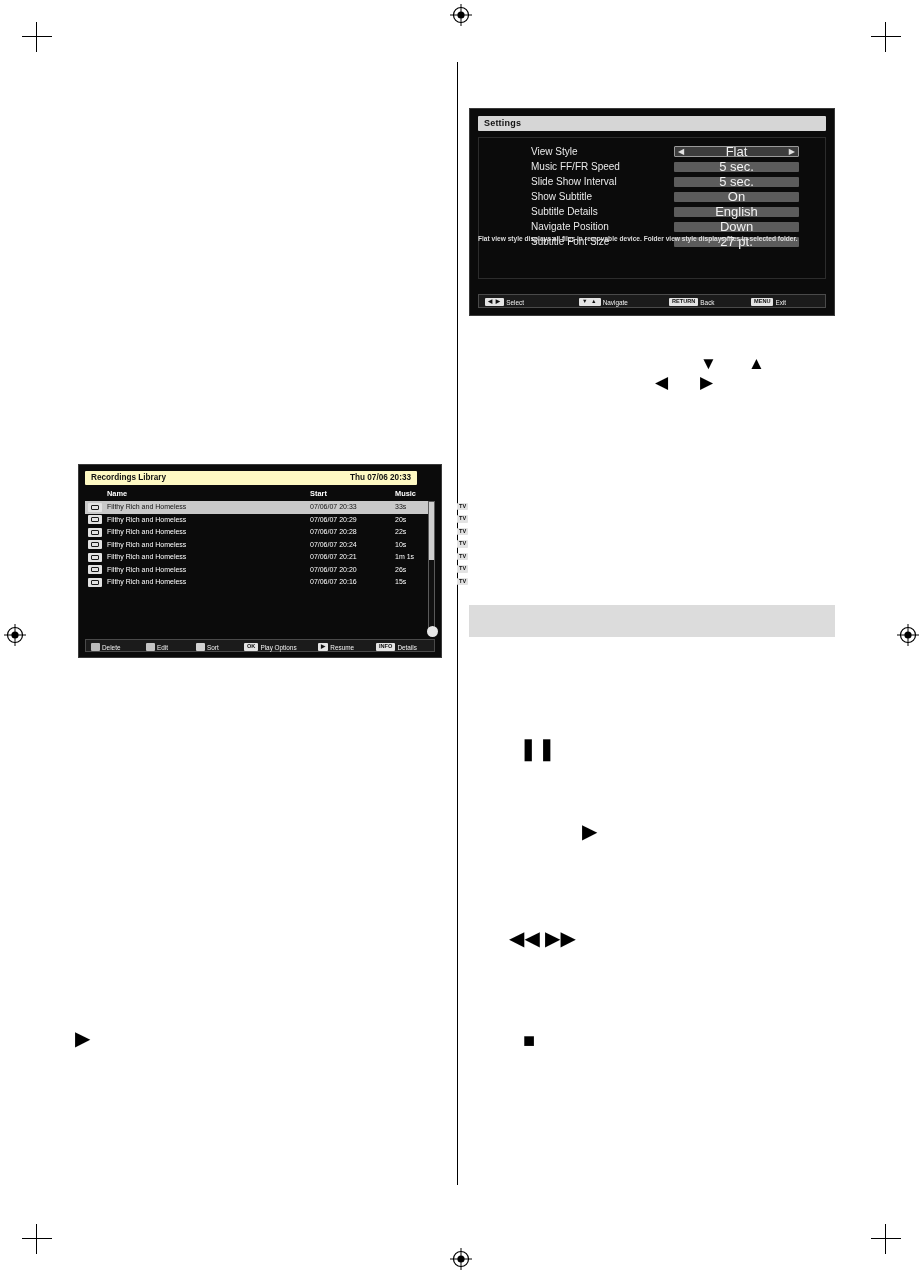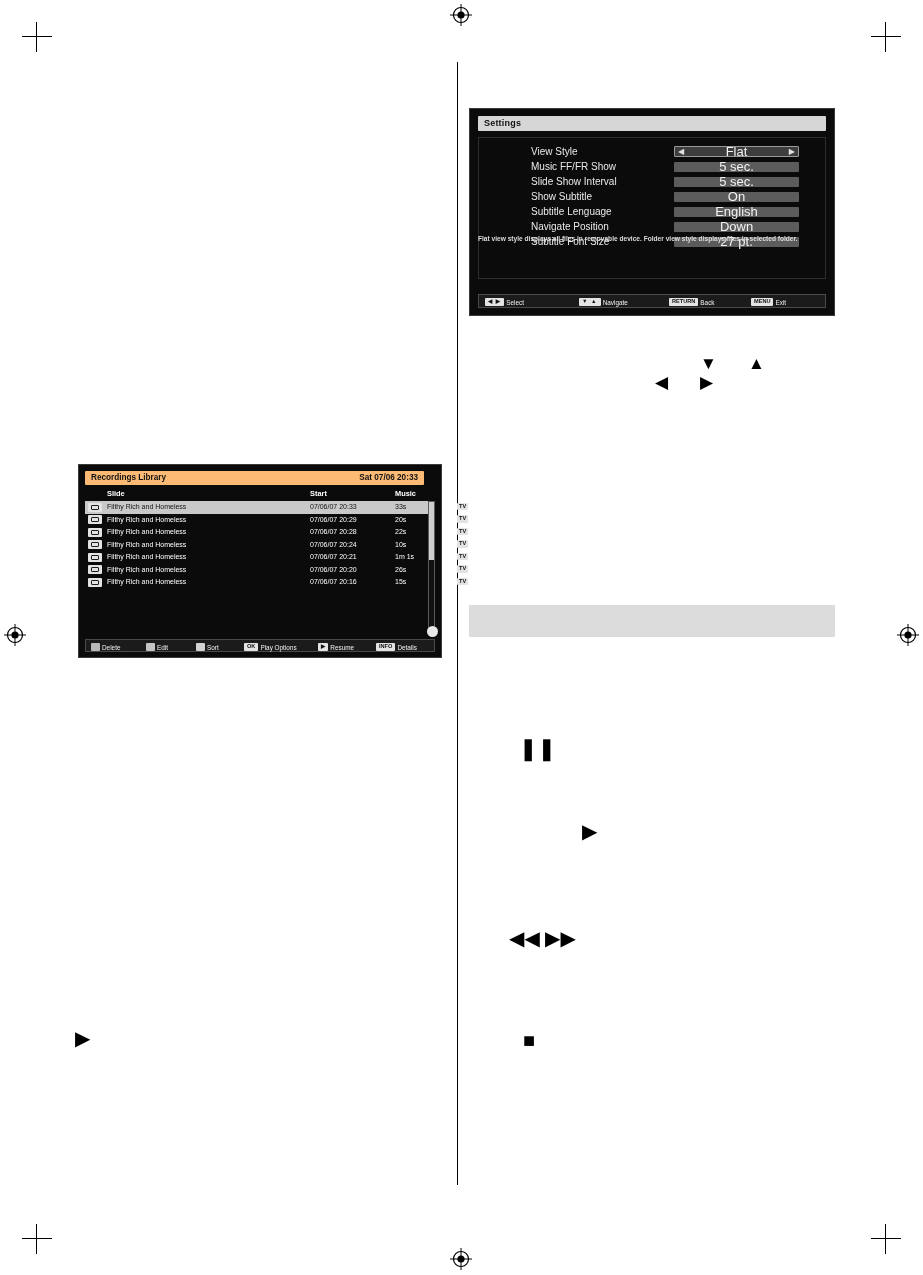--- a/index.html
+++ b/index.html
@@ -180,23 +180,23 @@
     left: 78px;
     top: 464px;
     width: 364px;
     height: 194px;
     background: #0b0b0b;
   }
   .rec-titlebar {
     position: absolute;
     left: 6px;
     top: 6px;
-    right: 17px;
+    right: 24px;
     height: 14px;
-    background: #fdba74;
+    background: #fef9c3;
     border-radius: 1px;
   }
   .rec-title {
     position: absolute;
     left: 6px;
     top: 2px;
     font-size: 8.2px;
     font-weight: bold;
     color: #111;
   }
@@ -420,42 +420,42 @@
     <div class="setting-row" style="top:7px;">
       <span class="setting-label">View Style</span>
       <span class="setting-value-box selected">
         <span class="arrow-l">◀</span>
         <span class="setting-value">Flat</span>
         <span class="arrow-r">▶</span>
       </span>
     </div>
 
     <div class="setting-row" style="top:9px;">
-      <span class="setting-label">Music FF/FR Show</span>
+      <span class="setting-label">Music FF/FR Speed</span>
       <span class="setting-value-box">
         <span class="setting-value">5 sec.</span>
       </span>
     </div>
 
     <div class="setting-row" style="top:11px;">
       <span class="setting-label">Slide Show Interval</span>
       <span class="setting-value-box">
         <span class="setting-value">5 sec.</span>
       </span>
     </div>
 
     <div class="setting-row" style="top:13px;">
       <span class="setting-label">Show Subtitle</span>
       <span class="setting-value-box">
         <span class="setting-value">On</span>
       </span>
     </div>
 
     <div class="setting-row" style="top:15px;">
-      <span class="setting-label">Subtitle Lenguage</span>
+      <span class="setting-label">Subtitle Details</span>
       <span class="setting-value-box">
         <span class="setting-value">English</span>
       </span>
     </div>
 
     <div class="setting-row" style="top:17px;">
       <span class="setting-label">Navigate Position</span>
       <span class="setting-value-box">
         <span class="setting-value">Down</span>
       </span>
@@ -492,26 +492,26 @@
 </div>
 
 <div class="nav-glyph" style="left:700px; top:355px;">▼</div>
 <div class="nav-glyph" style="left:748px; top:355px;">▲</div>
 <div class="nav-glyph" style="left:655px; top:374px;">◀</div>
 <div class="nav-glyph" style="left:700px; top:374px;">▶</div>
 
 <div class="screen" id="recordings-screen">
   <div class="rec-titlebar">
     <span class="rec-title">Recordings Library</span>
-    <span class="rec-datetime">Sat 07/06 20:33</span>
+    <span class="rec-datetime">Thu 07/06 20:33</span>
   </div>
 
   <div class="rec-table">
     <div class="rec-head">
-      <span class="col-name">Slide</span>
+      <span class="col-name">Name</span>
       <span class="col-start">Start</span>
       <span class="col-len">Music</span>
     </div>
 
     <div class="rec-row selected">
       <span class="cell-icon"></span>
       <span class="cell-name">Filthy Rich and Homeless</span>
       <span class="cell-start">07/06/07  20:33</span>
       <span class="cell-len">33s</span>
       <span class="cell-type">TV</span>

